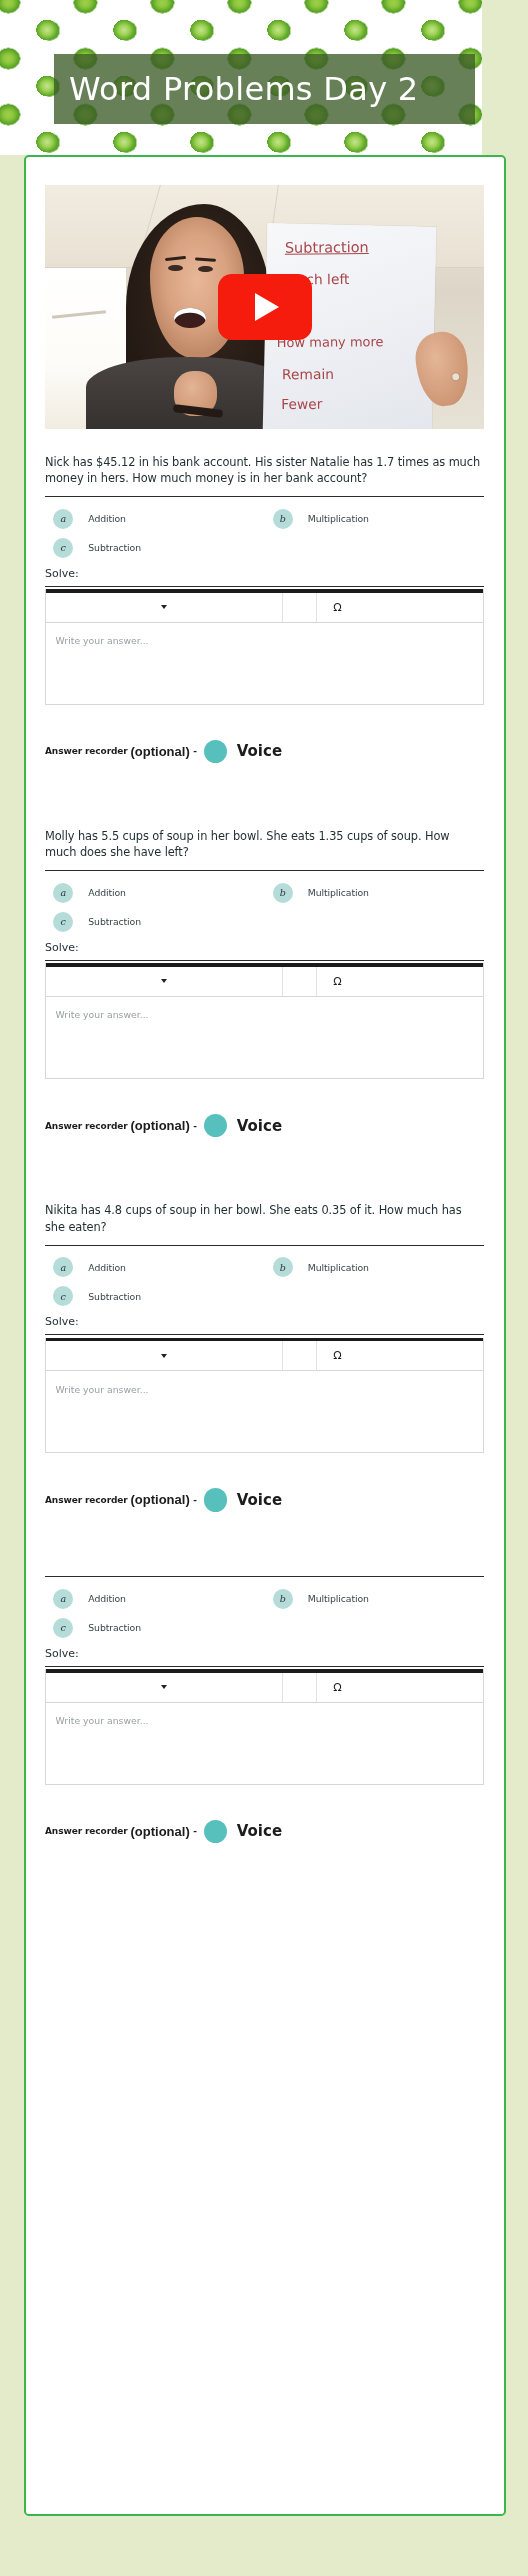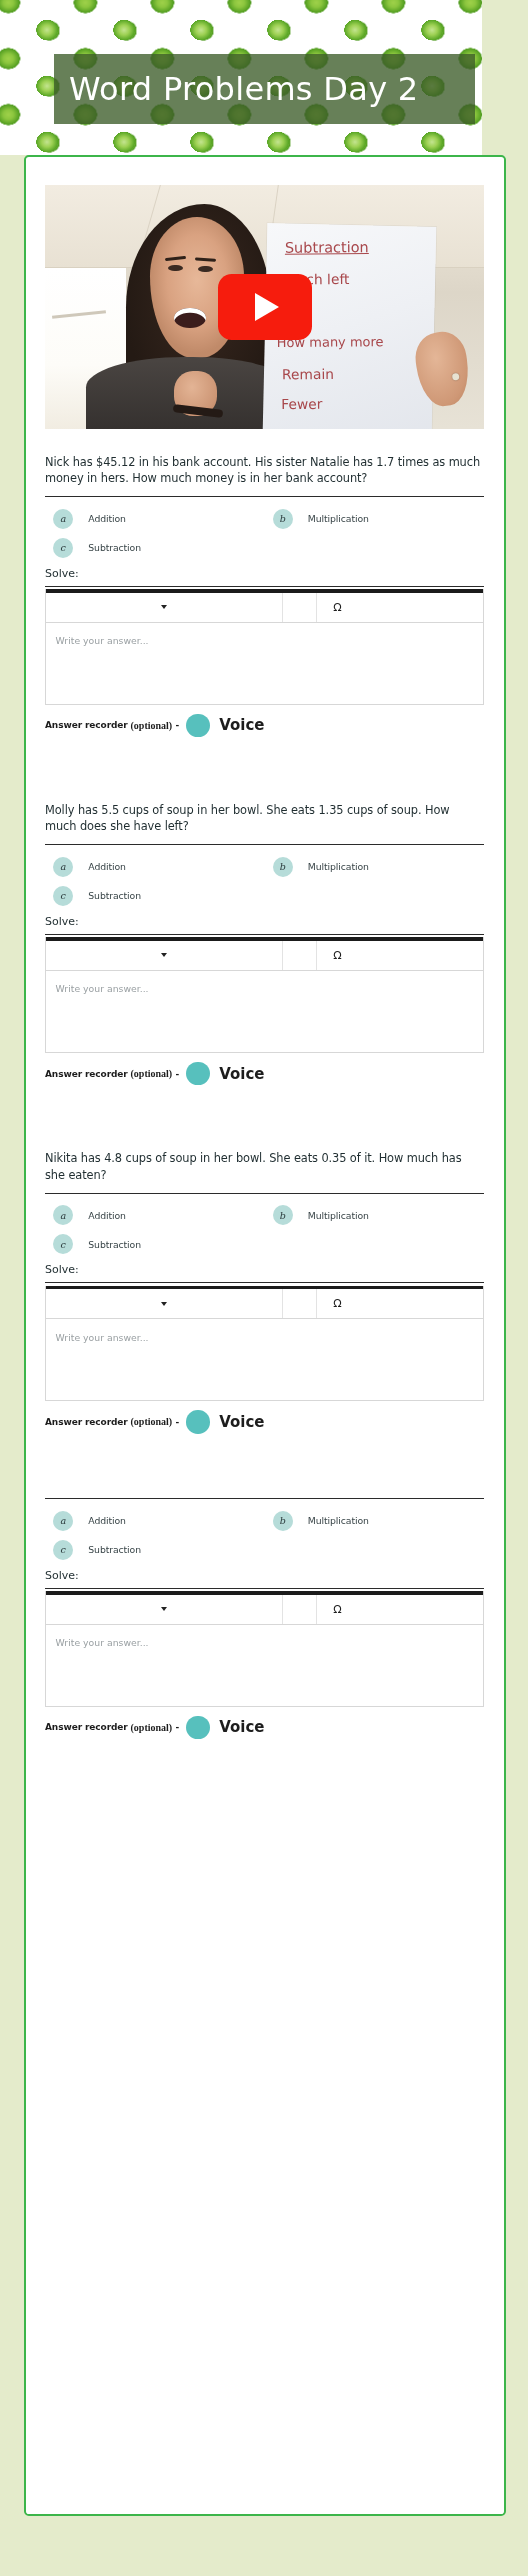--- a/index.html
+++ b/index.html
@@ -324,34 +324,34 @@
     padding: 12.4px 9.6px;
     font-family: "DejaVu Sans", sans-serif;
     font-size: 9.3px;
     color: #9aa0a3;
     cursor: text;
   }
 
   .recorder-row {
     display: flex;
     align-items: center;
-    margin-top: 9px;
+    margin-top: 35px;
     padding-bottom: 2.8px;
   }
   .rec-strong {
     font-family: "DejaVu Sans", sans-serif;
     font-weight: bold;
     font-size: 9px;
     color: #1d1d1d;
     letter-spacing: -0.1px;
   }
   .rec-optional {
-    font-family: Liberation Serif, serif;
+    font-family: Liberation Sans, sans-serif;
     font-weight: bold;
-    font-size: 10px;
+    font-size: 13px;
     color: #1d1d1d;
     margin-left: 2.8px;
   }
   .rec-dash {
     font-family: "DejaVu Sans", sans-serif;
     font-weight: bold;
     font-size: 9px;
     color: #1d1d1d;
     margin-left: 3.4px;
   }

